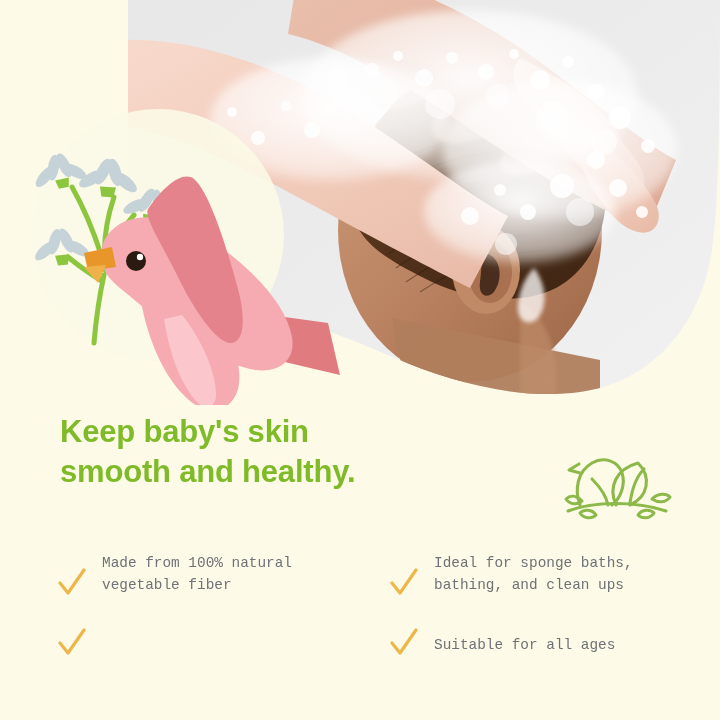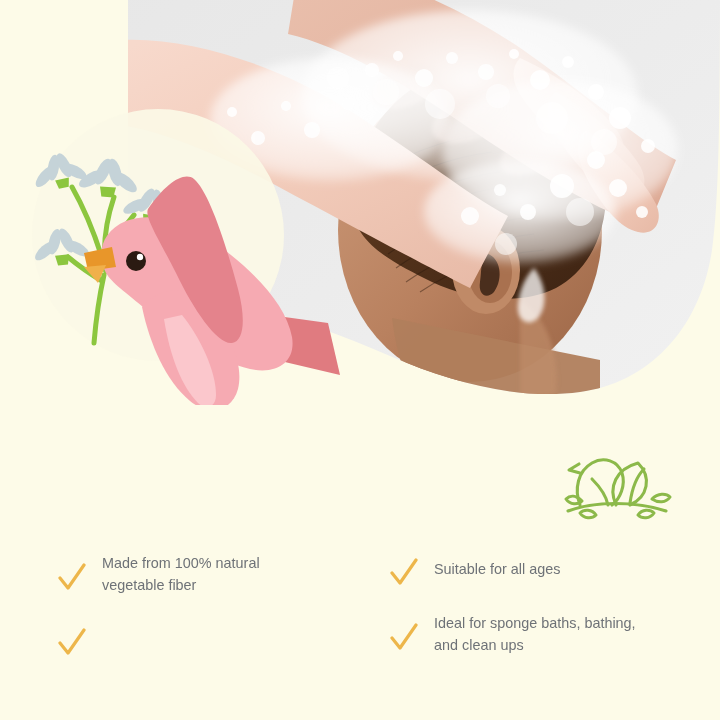--- a/index.html
+++ b/index.html
@@ -55,22 +55,23 @@
     position:absolute; left:0; top:158px;
     width:720px;
     display:flex;
   }
   .feature-col{ width:360px; }
   .feature-col.left{ padding-left:58px; }
   .feature-col.right{ padding-left:30px; }
 
   .feature-item{
     display:flex;
-    align-items:center;
+    align-items:flex-end;
     margin-bottom:26px;
+    font-family:Liberation Mono, monospace;
   }
   .check-icon{
     flex:0 0 auto;
     width:28px; height:30px;
     margin-right:16px;
     margin-top:4px;
   }
   .check-icon svg{ display:block; width:28px; height:30px; }
   .feature-text{
     font-size:14.4px;
@@ -337,20 +338,21 @@
         <path d="M 74 192 L 96 190 L 88 208 Z" fill="#F0B04A"></path>
 
         <circle cx="126" cy="186" r="10" fill="#2B1A12"></circle>
         <circle cx="130" cy="182" r="3.2" fill="#FFFFFF"></circle>
       </g>
     </svg>
   </div>
 
   <div id="content">
 
+    <h1 id="headline">Keep baby's skin smooth and healthy.</h1>
 
     <div id="leaf-bird-mark">
       <svg viewBox="0 0 115 78" xmlns="http://www.w3.org/2000/svg" aria-hidden="true">
         <g fill="none" stroke="#8CB94A" stroke-width="3.1" stroke-linecap="round" stroke-linejoin="round">
 
           <path d="M 20 62
                    C 14 46, 18 28, 32 20
                    C 44 13, 58 18, 62 30
                    C 66 42, 60 56, 52 62"></path>
 
@@ -397,30 +399,30 @@
       </div>
 
       <div class="feature-col right">
 
         <div class="feature-item">
           <span class="check-icon">
             <svg viewBox="0 0 28 30" xmlns="http://www.w3.org/2000/svg" aria-hidden="true">
               <path d="M 2 16 L 10 26 L 26 3" fill="none" stroke="#EDB64A" stroke-width="3.2" stroke-linecap="round" stroke-linejoin="round"></path>
             </svg>
           </span>
-          <span class="feature-text">Suitable for all ages</span>
+          <span class="feature-text">Ideal for sponge baths, bathing, and clean ups</span>
         </div>
 
         <div class="feature-item">
           <span class="check-icon">
             <svg viewBox="0 0 28 30" xmlns="http://www.w3.org/2000/svg" aria-hidden="true">
               <path d="M 2 16 L 10 26 L 26 3" fill="none" stroke="#EDB64A" stroke-width="3.2" stroke-linecap="round" stroke-linejoin="round"></path>
             </svg>
           </span>
-          <span class="feature-text">Ideal for sponge baths, bathing, and clean ups</span>
+          <span class="feature-text">Suitable for all ages</span>
         </div>
 
       </div>
 
     </div>
   </div>
 
 </div>
 
 </body></html>

